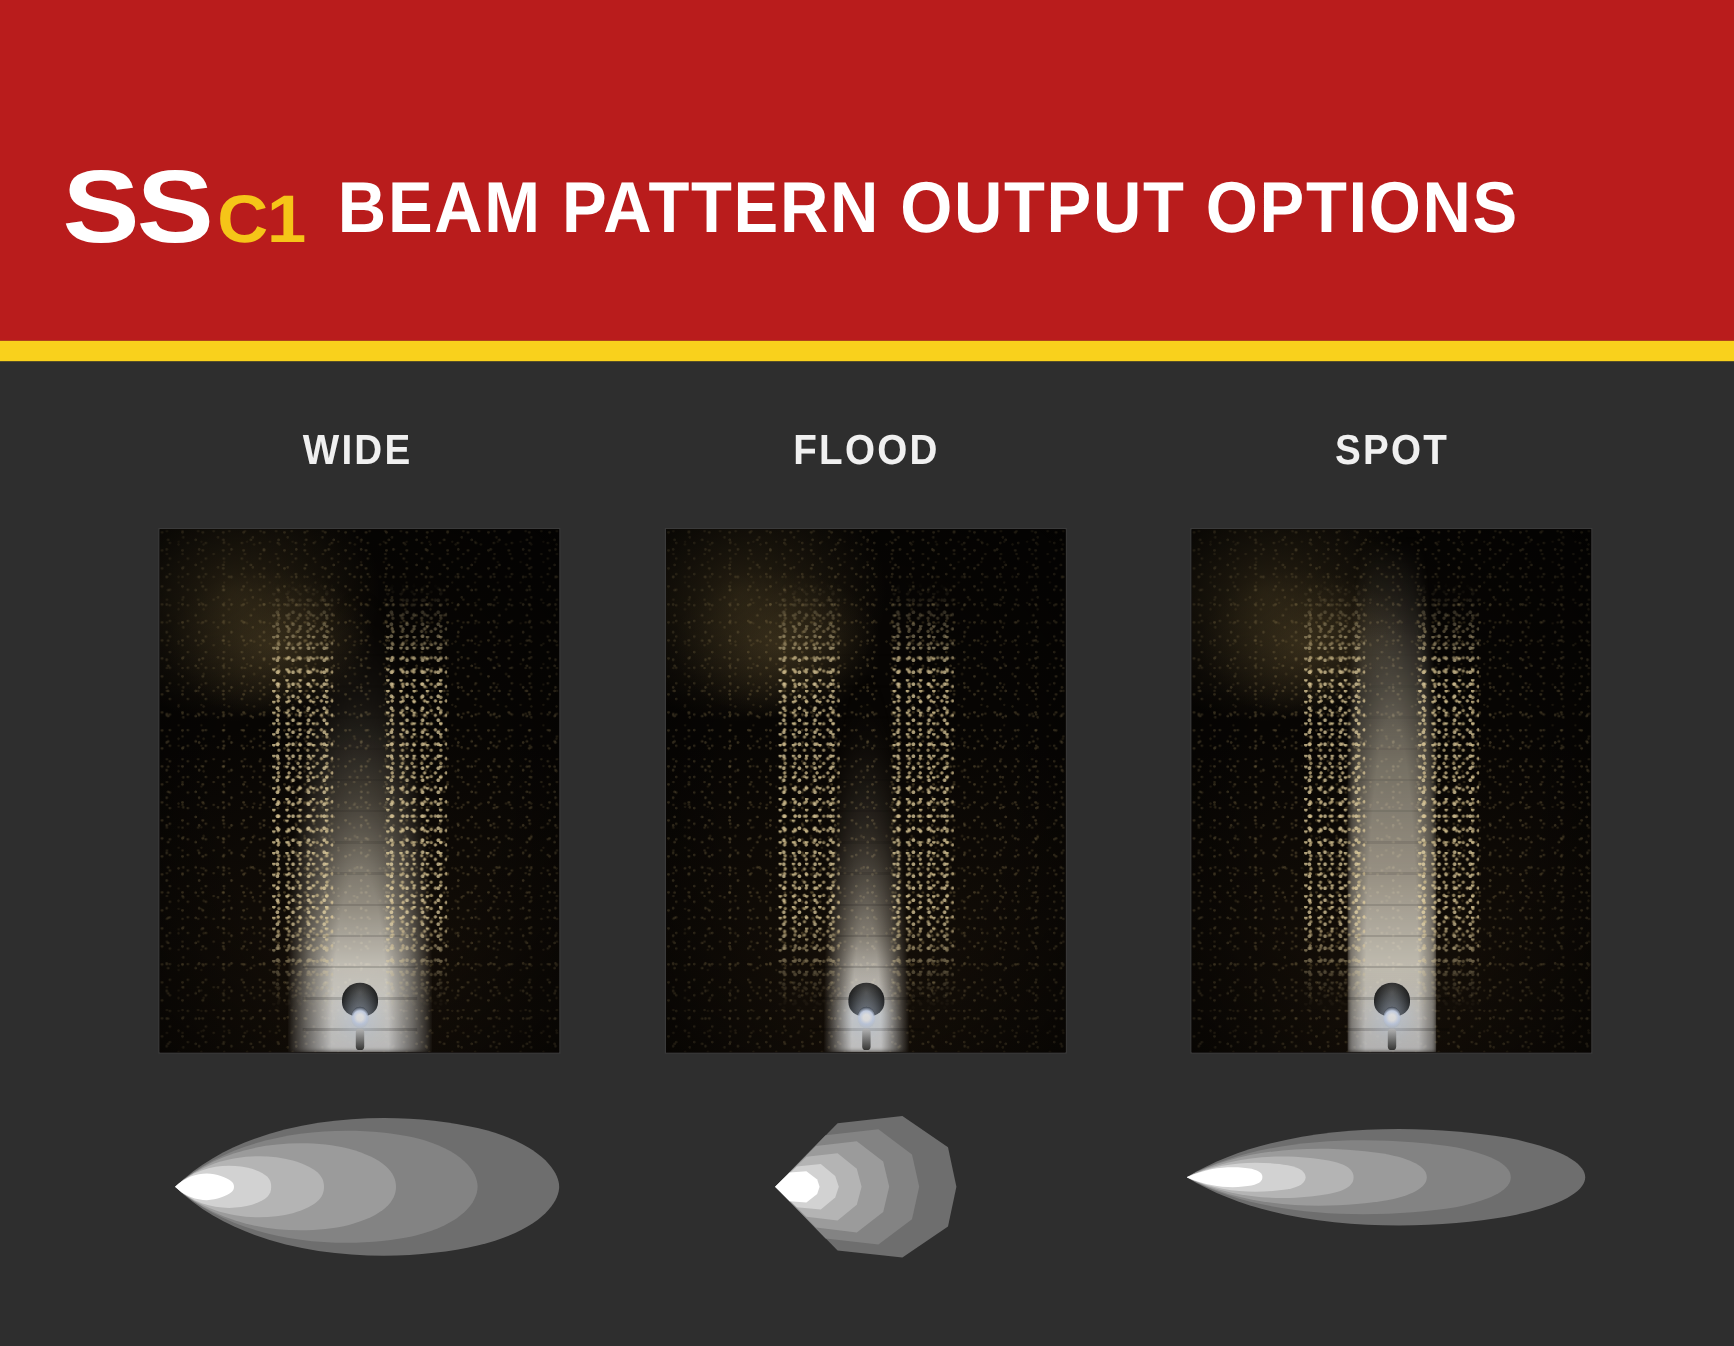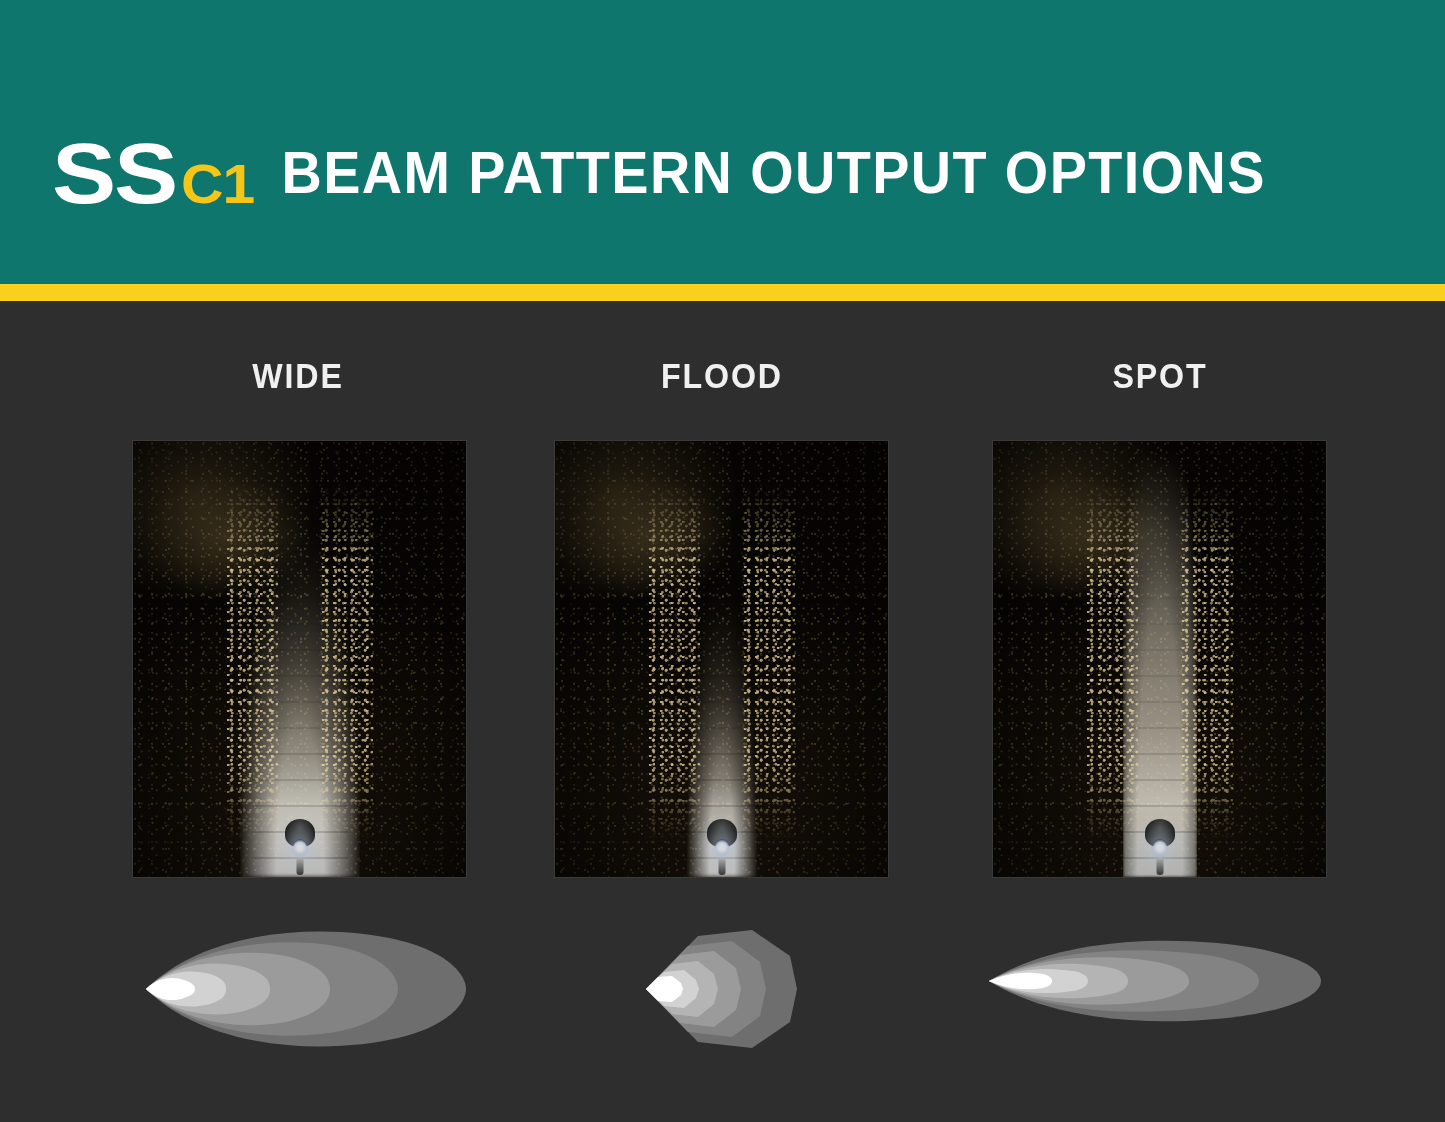--- a/index.html
+++ b/index.html
@@ -20,21 +20,21 @@
     overflow: hidden;
   }
 
   
   .header {
     position: absolute;
     left: 0;
     top: 0;
     width: 1445px;
     height: 284px;
-    background: #0f766e;
+    background: #b91c1c;
     overflow: hidden;
   }
 
   .logo {
     position: absolute;
     left: 52px;
     top: 130px;
     display: flex;
     align-items: baseline;
     line-height: 1;

